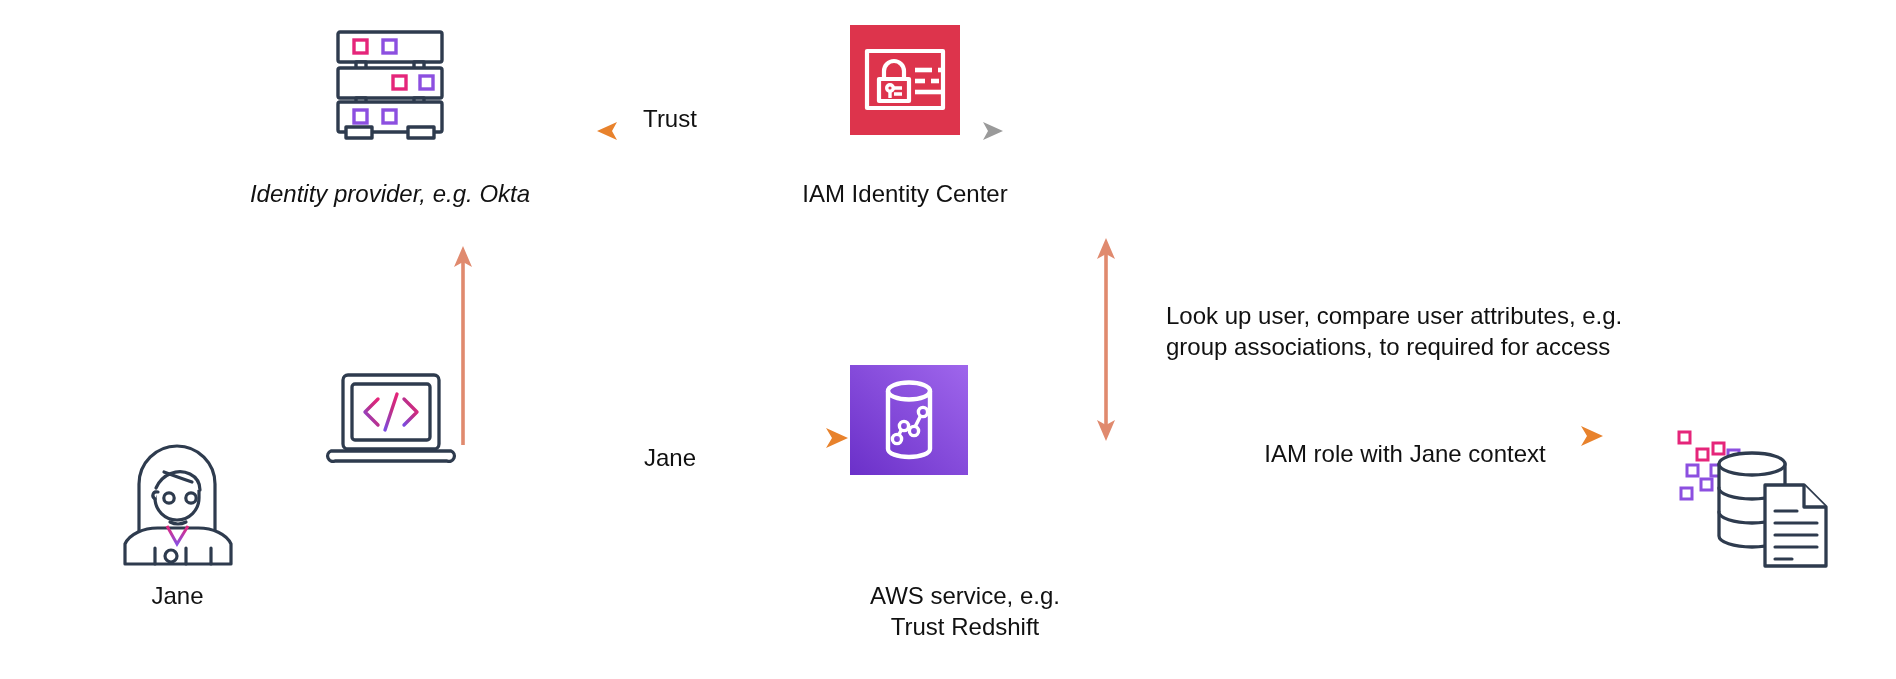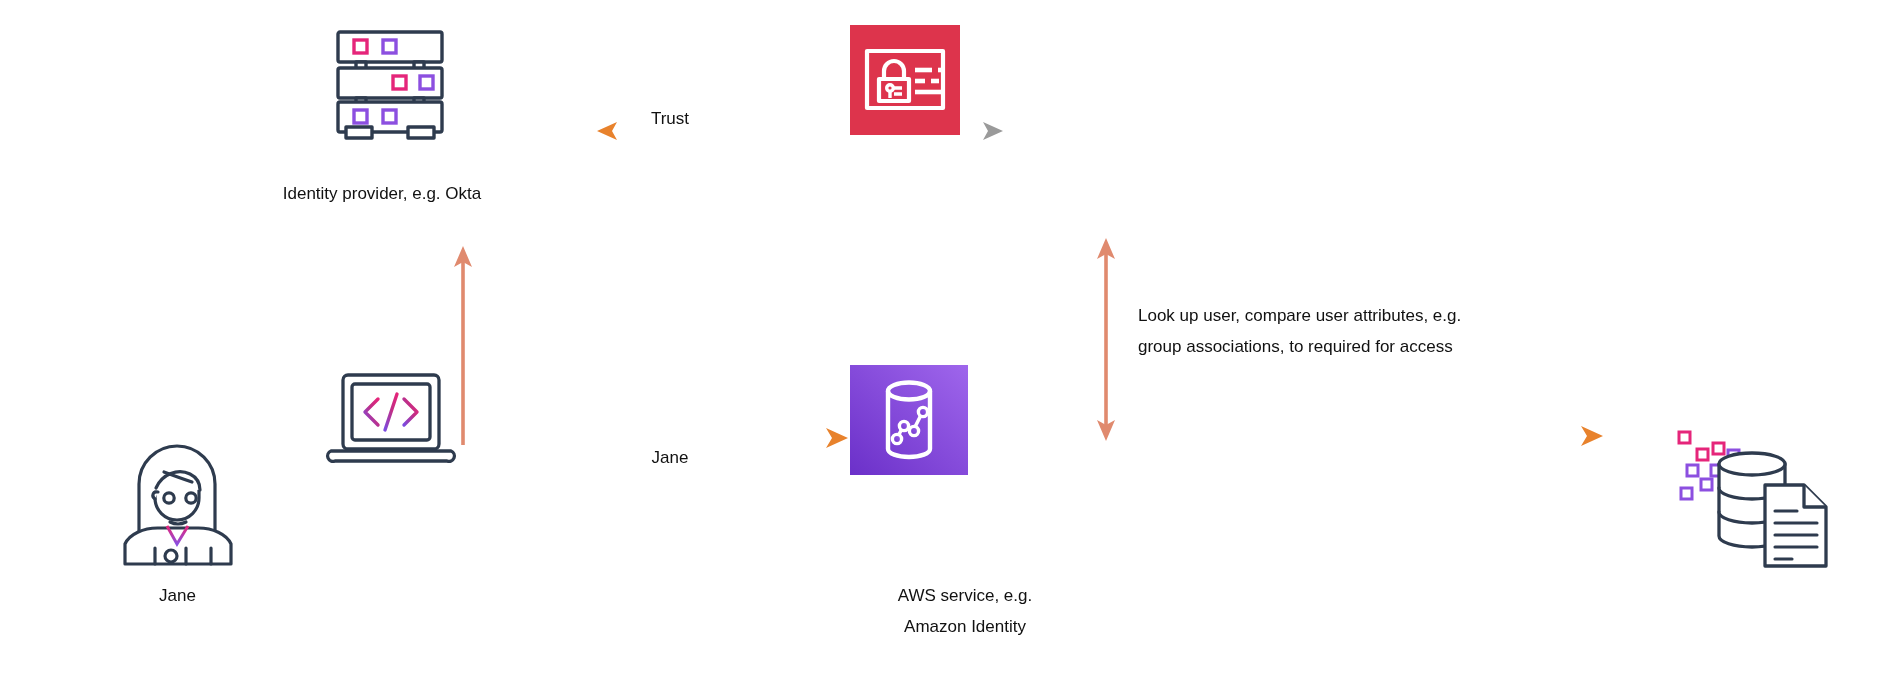--- a/index.html
+++ b/index.html
@@ -1,20 +1,20 @@
 <!DOCTYPE html>
 <html><head>
 <meta charset="utf-8">
 <style>
   html,body{margin:0;padding:0;background:#ffffff;}
   body{width:1896px;height:679px;font-family:"Liberation Sans",sans-serif;color:#000;overflow:hidden;}
   #stage{position:relative;width:1896px;height:679px;}
   .abs{position:absolute;}
-  .lbl{position:absolute;font-size:17px;line-height:31px;color:#111;text-align:center;white-space:pre-line;}
-  .lbl-left{text-align:left;}
+  .lbl{position:absolute;font-size:24px;line-height:31px;color:#111;text-align:center;white-space:pre-line;}
+  .lbl-left{text-align:left;margin-left:28px;}
   svg{display:block;overflow:visible;}
 </style>
 </head>
 <body>
 
 <div id="stage">
 
   <svg class="abs" width="0" height="0" aria-hidden="true">
     <defs>
       <linearGradient id="gradGrayOrange" x1="0" y1="0" x2="1" y2="0">
@@ -61,21 +61,21 @@
       <g fill="none" stroke-width="3.4">
         <rect x="24" y="12" width="13" height="13" stroke="#E5257A"></rect>
         <rect x="53" y="12" width="13" height="13" stroke="#8C4FE0"></rect>
         <rect x="63" y="48" width="13" height="13" stroke="#E5257A"></rect>
         <rect x="90" y="48" width="13" height="13" stroke="#8C4FE0"></rect>
         <rect x="24" y="82" width="13" height="13" stroke="#8C4FE0"></rect>
         <rect x="53" y="82" width="13" height="13" stroke="#8C4FE0"></rect>
       </g>
     </svg>
   </div>
-  <div class="lbl" style="left:202px;top:178px;width:360px;">Identity provider, e.g. Okta</div>
+  <div class="lbl" style="left:210px;top:178px;width:360px;font-style:italic;">Identity provider, e.g. Okta</div>
 
   <div class="abs" style="left:850px;top:25px;">
     <svg width="110" height="110" viewBox="0 0 110 110">
       <rect x="0" y="0" width="110" height="110" fill="#DD344C"></rect>
       <g fill="none" stroke="#ffffff" stroke-width="4.2" stroke-linejoin="round">
         <rect x="17" y="26" width="76" height="57"></rect>
         <path d="M34 54 v-8 a10 10 0 0 1 20 0 v8"></path>
         <rect x="29" y="54" width="30" height="22"></rect>
       </g>
       <circle cx="40" cy="63" r="3.3" fill="none" stroke="#ffffff" stroke-width="3.4"></circle>
@@ -83,20 +83,21 @@
       <path d="M44 63 h8 M44 69 h8" stroke="#ffffff" stroke-width="3.4"></path>
       <g stroke="#ffffff" stroke-width="4.6" stroke-linecap="butt">
         <path d="M65 45 h17"></path>
           <path d="M88 45 h3"></path>
         <path d="M65 56 h10"></path>
           <path d="M81 56 h8"></path>
         <path d="M65 67 h26"></path>
       </g>
     </svg>
   </div>
+  <div class="lbl" style="left:745px;top:178px;width:320px;">IAM Identity Center</div>
 
   <div class="lbl" style="left:540px;top:103px;width:260px;">Trust</div>
   <svg class="abs" style="left:575px;top:113px;" width="450" height="36">
     <line x1="22" y1="18" x2="428" y2="18" stroke="url(#gradOrangeGray)" stroke-width="3.6"></line>
     <path d="M22 18 L42 9 L37 18 L42 27 Z" fill="#E8822C"></path>
     <path d="M428 18 L408 9 L413 18 L408 27 Z" fill="#9A9A9A"></path>
   </svg>
 
   <svg class="abs" style="left:445px;top:240px;" width="36" height="210">
     <line x1="18" y1="205" x2="18" y2="16" stroke="#E08A6E" stroke-width="3.6"></line>
@@ -172,22 +173,23 @@
       </g>
       <g fill="url(#gradRedshift)" stroke="#ffffff" stroke-width="3.4">
         <circle cx="47" cy="74" r="4.6"></circle>
         <circle cx="54" cy="61" r="4.6"></circle>
         <circle cx="64" cy="66" r="4.6"></circle>
         <circle cx="73" cy="47" r="4.6"></circle>
       </g>
     </svg>
   </div>
   <div class="lbl" style="left:800px;top:580px;width:330px;">AWS service, e.g.
-Amazon Identity</div>
-
+Trust Redshift</div>
+
+  <div class="lbl" style="left:1200px;top:438px;width:410px;">IAM role with Jane context</div>
   <svg class="abs" style="left:1185px;top:418px;" width="430" height="36">
     <line x1="4" y1="18" x2="406" y2="18" stroke="url(#gradGrayOrange)" stroke-width="3.6"></line>
     <path d="M418 18 L396 8 L402 18 L396 28 Z" fill="#E8822C"></path>
   </svg>
 
   <div class="abs" style="left:1665px;top:428px;">
     <svg width="180" height="140" viewBox="0 0 180 140">
       <g fill="none" stroke-width="3">
         <rect x="14" y="4" width="11" height="11" stroke="#E5257A"></rect>
         <rect x="48" y="15" width="11" height="11" stroke="#E5257A"></rect>

